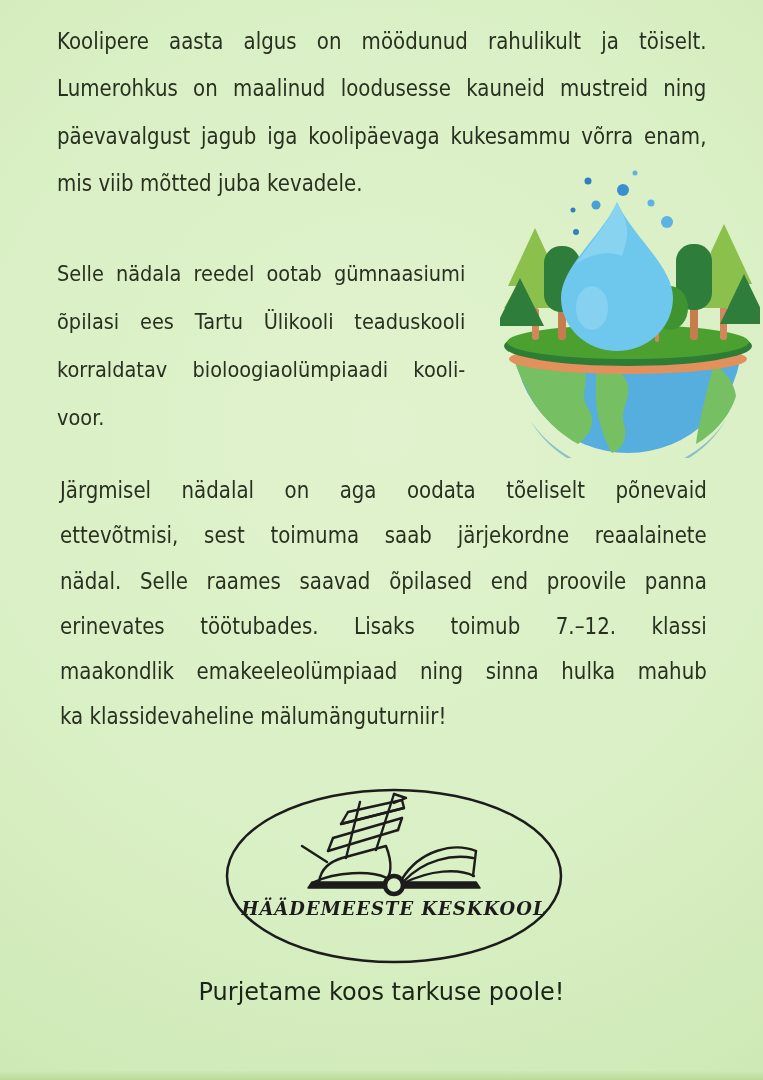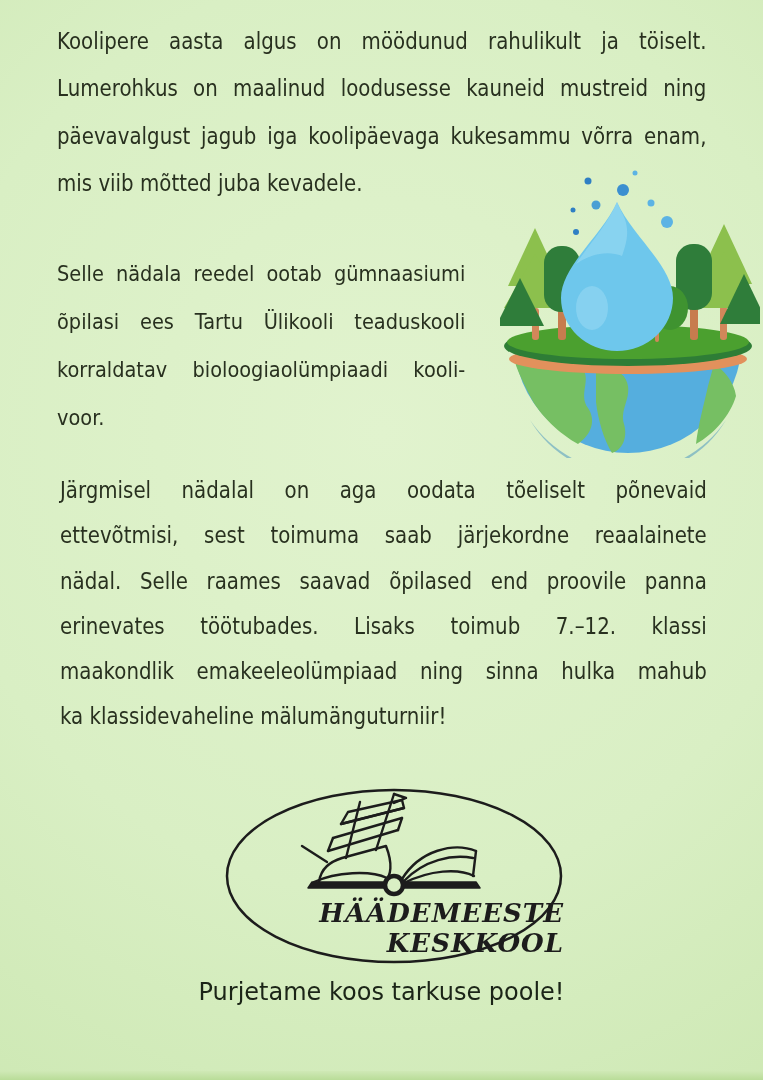--- a/index.html
+++ b/index.html
@@ -14,22 +14,22 @@
   .pline { text-align:justify; text-align-last:justify; }
   .pline.last { text-align:last left; text-align-last:left; }
   .para-1 { left:57px; top:18px;  width:738px; font-size:22.5px; line-height:47.4px; }
   .para-2 { left:57px; top:250px; width:464px; font-size:22px;   line-height:48px; }
   .para-3 { left:60px; top:468px; width:735px; font-size:22.5px; line-height:45.3px; }
   .illustration { position:absolute; left:500px; top:158px; width:260px; height:300px; }
   .logo { position:absolute; left:224px; top:788px; width:340px; height:177px; }
   .logo svg.frame { position:absolute; left:0; top:0; }
   .logo-text {
     position:absolute; left:0; top:110px; width:100%;
-    text-align:right; font-family:"DejaVu Serif","Liberation Serif",serif;
-    font-style:italic; font-weight:bold; font-size:26px; letter-spacing:1px; color:#1c1c1c;
+    text-align:center; font-family:"DejaVu Serif","Liberation Serif",serif;
+    font-style:italic; font-weight:bold; font-size:18px; letter-spacing:1px; color:#1c1c1c;
   }
   .tagline {
     position:absolute; left:0; top:978px; width:100%;
     text-align:center; font-weight:400; font-size:24px; color:#1b2417;
   }
   .footer-bar {
     position:absolute; left:0; bottom:0; width:100%; height:9px;
     background:linear-gradient(#cfe9b6,#b9dc98);
   }
 </style>

